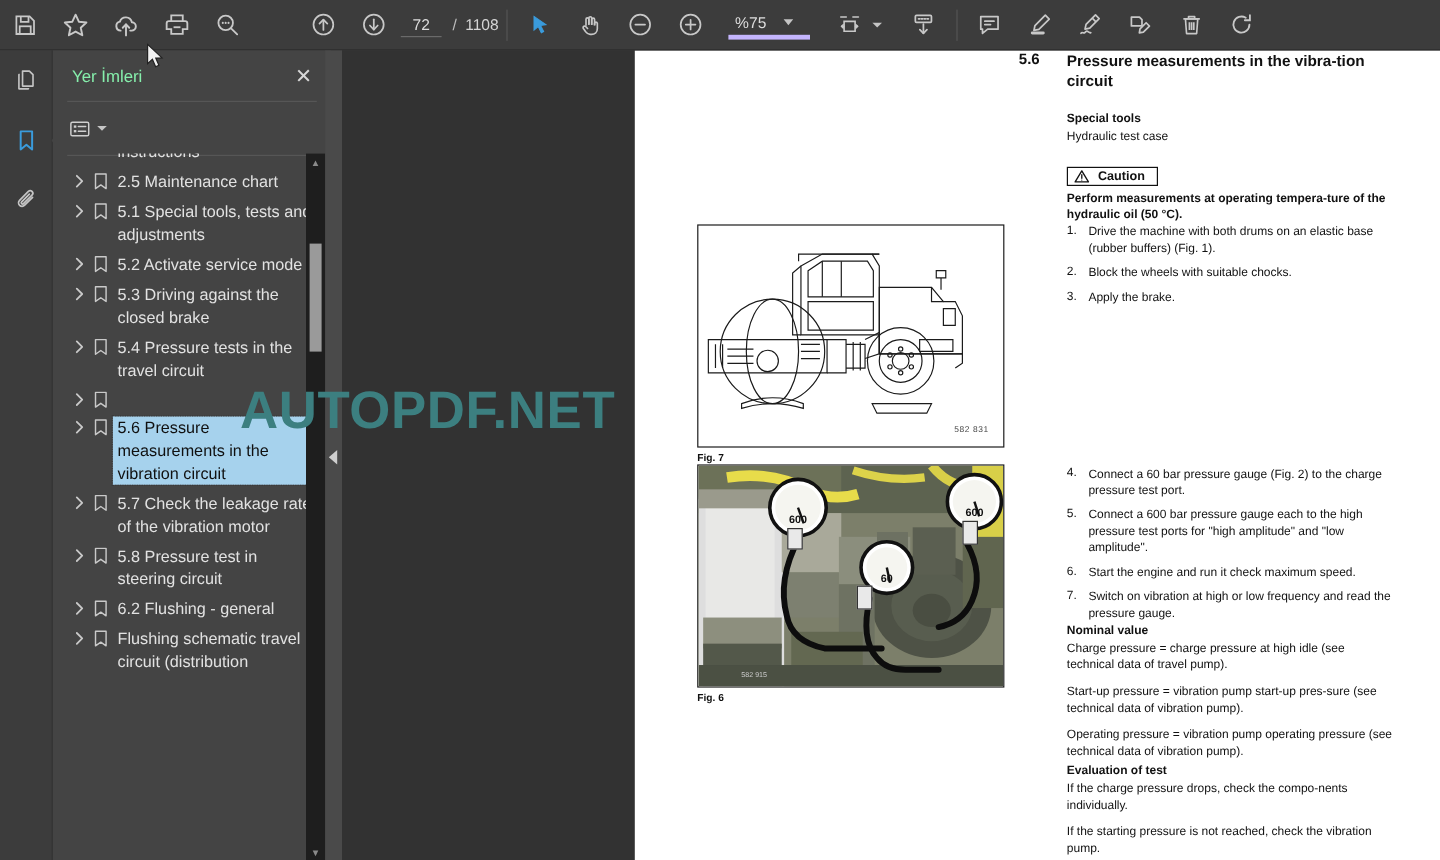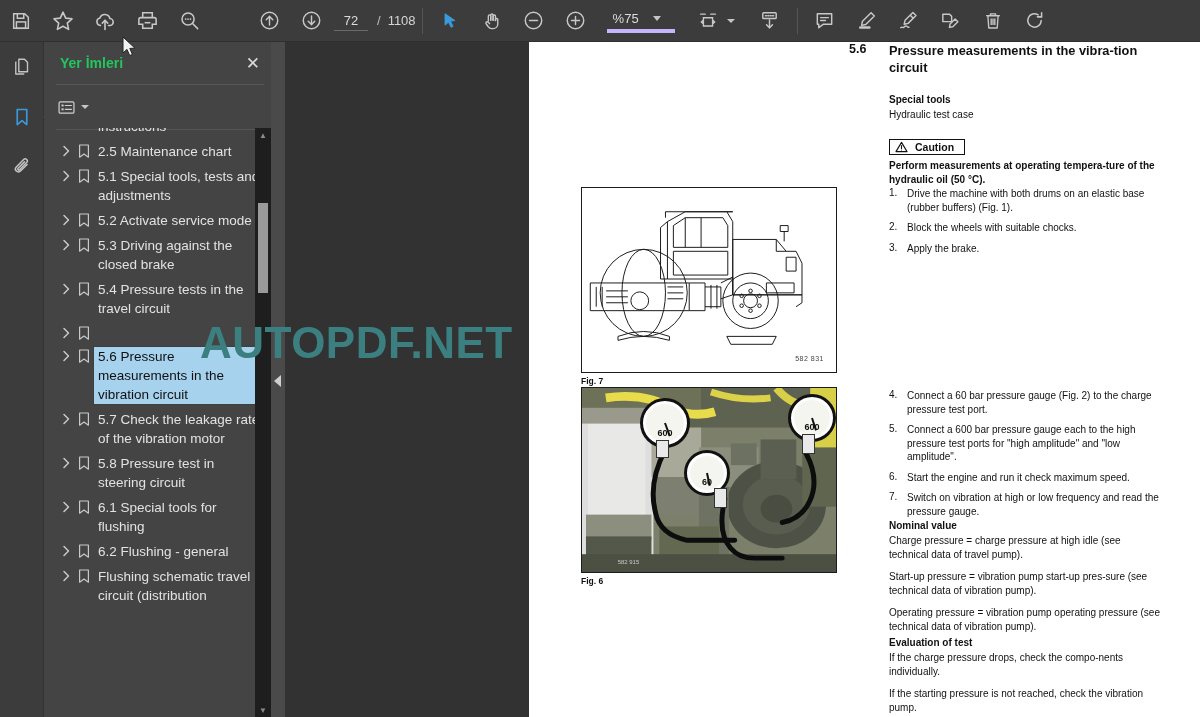--- a/index.html
+++ b/index.html
@@ -62,21 +62,21 @@
 
   
   .panel{
     position:absolute;left:44px;top:42px;width:232px;height:675px;
     background:#444444;box-sizing:border-box;
   }
   .panel-head{
     height:42px;display:flex;align-items:center;justify-content:space-between;
     padding:0 12px 0 16px;box-sizing:border-box;
   }
-  .panel-title{color:#22c55e;font-size:14px;font-weight:bold;}
+  .panel-title{color:#86efac;font-size:14px;}
   .panel-close{color:#d8d8d8;font-size:17px;line-height:1;cursor:pointer;padding:3px 4px;}
   .panel-divider{height:1px;background:#565656;margin:0 12px;}
   .panel-tools{height:44px;display:flex;align-items:center;padding:0 12px;box-sizing:border-box;}
   .opt-btn{display:flex;align-items:center;color:#cfcfcf;cursor:pointer;}
   .vdiv{width:1px;height:24px;background:#606060;margin:0 4px 0 6px;}
   .bm-search{flex:1;height:24px;}
 
   
   .tree{
     position:absolute;left:44px;top:128px;width:232px;height:589px;
@@ -532,33 +532,20 @@
             <svg width="9" height="12" viewBox="0 0 9 12" fill="none" stroke="currentColor" stroke-width="1.5" stroke-linecap="round" stroke-linejoin="round">
               <path d="M2 1.5L6.5 6L2 10.5"></path>
             </svg>
           </span>
           <span class="bm-ico">
             <svg width="12" height="15" viewBox="0 0 12 15" fill="none" stroke="currentColor" stroke-width="1.2" stroke-linejoin="round">
               <path d="M1.6 1h8.8v12.2L6 10.1 1.6 13.2z"></path>
             </svg>
           </span>
           <span class="bm-label">5.8 Pressure test in steering circuit</span>
-        </div>
-        <div class="bm-row">
-          <span class="chev">
-            <svg width="9" height="12" viewBox="0 0 9 12" fill="none" stroke="currentColor" stroke-width="1.5" stroke-linecap="round" stroke-linejoin="round">
-              <path d="M2 1.5L6.5 6L2 10.5"></path>
-            </svg>
-          </span>
-          <span class="bm-ico">
-            <svg width="12" height="15" viewBox="0 0 12 15" fill="none" stroke="currentColor" stroke-width="1.2" stroke-linejoin="round">
-              <path d="M1.6 1h8.8v12.2L6 10.1 1.6 13.2z"></path>
-            </svg>
-          </span>
-          <span class="bm-label">6.1 Special tools for flushing</span>
         </div>
         <div class="bm-row">
           <span class="chev">
             <svg width="9" height="12" viewBox="0 0 9 12" fill="none" stroke="currentColor" stroke-width="1.5" stroke-linecap="round" stroke-linejoin="round">
               <path d="M2 1.5L6.5 6L2 10.5"></path>
             </svg>
           </span>
           <span class="bm-ico">
             <svg width="12" height="15" viewBox="0 0 12 15" fill="none" stroke="currentColor" stroke-width="1.2" stroke-linejoin="round">
               <path d="M1.6 1h8.8v12.2L6 10.1 1.6 13.2z"></path>
@@ -684,21 +671,21 @@
             <path d="M84 62 q-18 34 -10 64 q4 22 32 28 h48"></path>
             <path d="M144 112 q-8 34 6 50 q8 10 24 10 h28"></path>
             <path d="M226 66 q14 26 4 48 q-8 18 -28 22"></path>
           </svg>
 
           <div class="gauge" style="left:58px;top:10px;width:44px;height:44px;">
             <div class="face"></div>
             <div class="needle" style="height:14px;transform:rotate(160deg);left:21px;bottom:22px;"></div>
             <div class="lbl">600</div>
           </div>
-          <div class="gauge" style="left:102px;top:62px;width:40px;height:40px;">
+          <div class="gauge" style="left:134px;top:62px;width:40px;height:40px;">
             <div class="face"></div>
             <div class="needle" style="height:13px;transform:rotate(168deg);left:19px;bottom:20px;"></div>
             <div class="lbl">60</div>
           </div>
           <div class="gauge" style="left:206px;top:6px;width:42px;height:42px;">
             <div class="face"></div>
             <div class="needle" style="height:13px;transform:rotate(162deg);left:20px;bottom:21px;"></div>
             <div class="lbl">600</div>
           </div>
 

